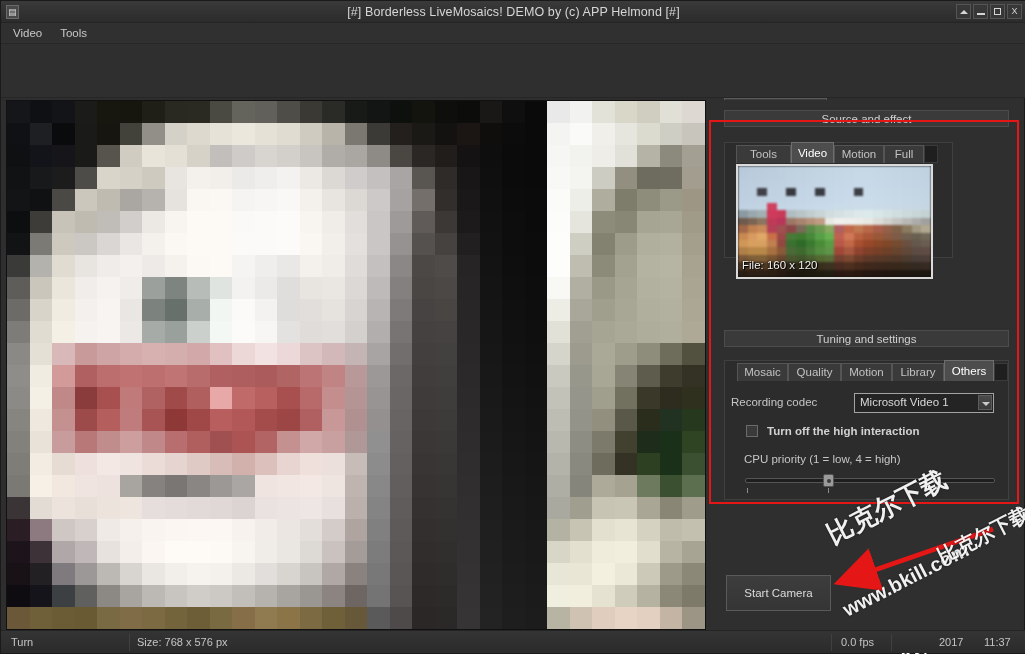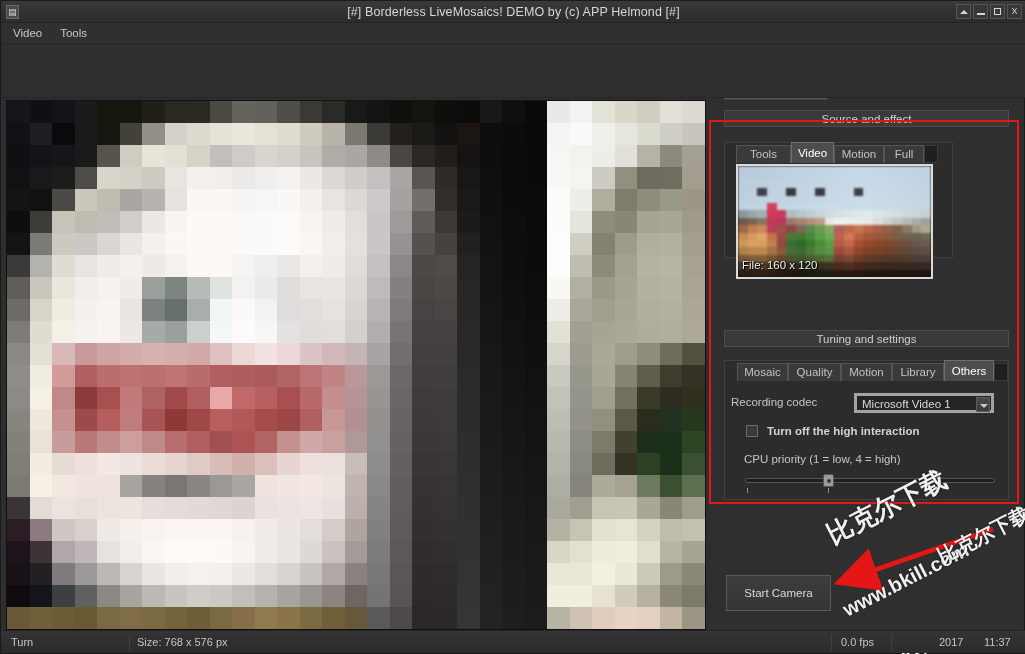--- a/index.html
+++ b/index.html
@@ -72,21 +72,21 @@
     position: absolute; left: 0; top: 43px; width: 1025px; height: 54px;
     background: #2f2f2f;
     border-bottom: 1px solid #262626;
   }
   .tb-label {
     position: absolute; color: #c6c6c6; font-size: 11.5px;
   }
   .combo {
     position: absolute;
     background: #242424;
-    border: 3px solid #a3a3a3;
+    border: 1px solid #a3a3a3;
     height: 19px;
   }
   .combo .cval {
     position: absolute; left: 5px; top: 0; right: 18px;
     line-height: 17px; color: #d8d8d8; font-size: 11.5px;
     white-space: nowrap; overflow: hidden;
   }
   .combo .carrow {
     position: absolute; right: 1px; top: 1px; width: 14px; height: 15px;
     background: linear-gradient(180deg,#4a4a4a,#3a3a3a);

